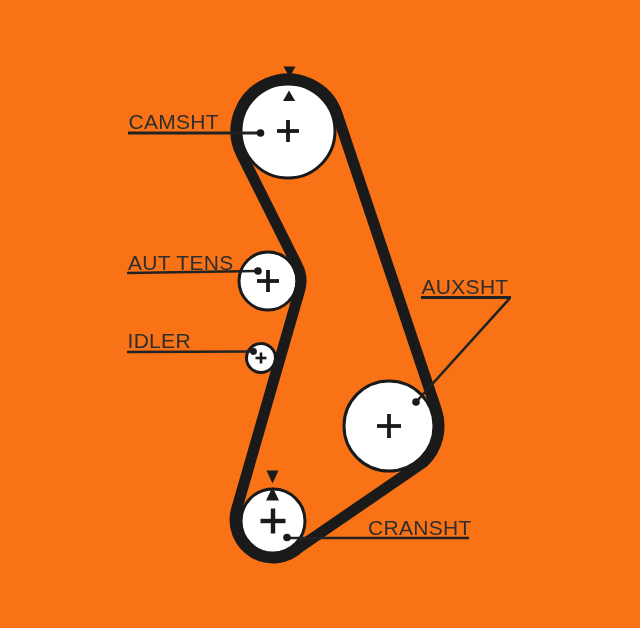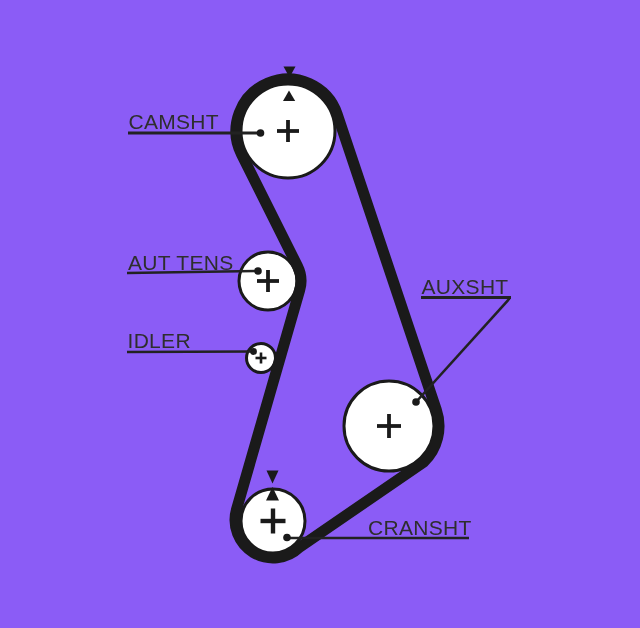--- a/index.html
+++ b/index.html
@@ -4,21 +4,21 @@
 <style>
   html, body {
     margin: 0;
     padding: 0;
     background: #ffffff;
   }
   .stage {
     position: relative;
     width: 640px;
     height: 628px;
-    background: #8b5cf6;
+    background: #f97316;
     overflow: hidden;
     font-family: "Liberation Sans", sans-serif;
   }
   svg { display: block; }
   .belt {
     fill: none;
     stroke: #1a1a1a;
     stroke-width: 11;
     stroke-linejoin: round;
   }

